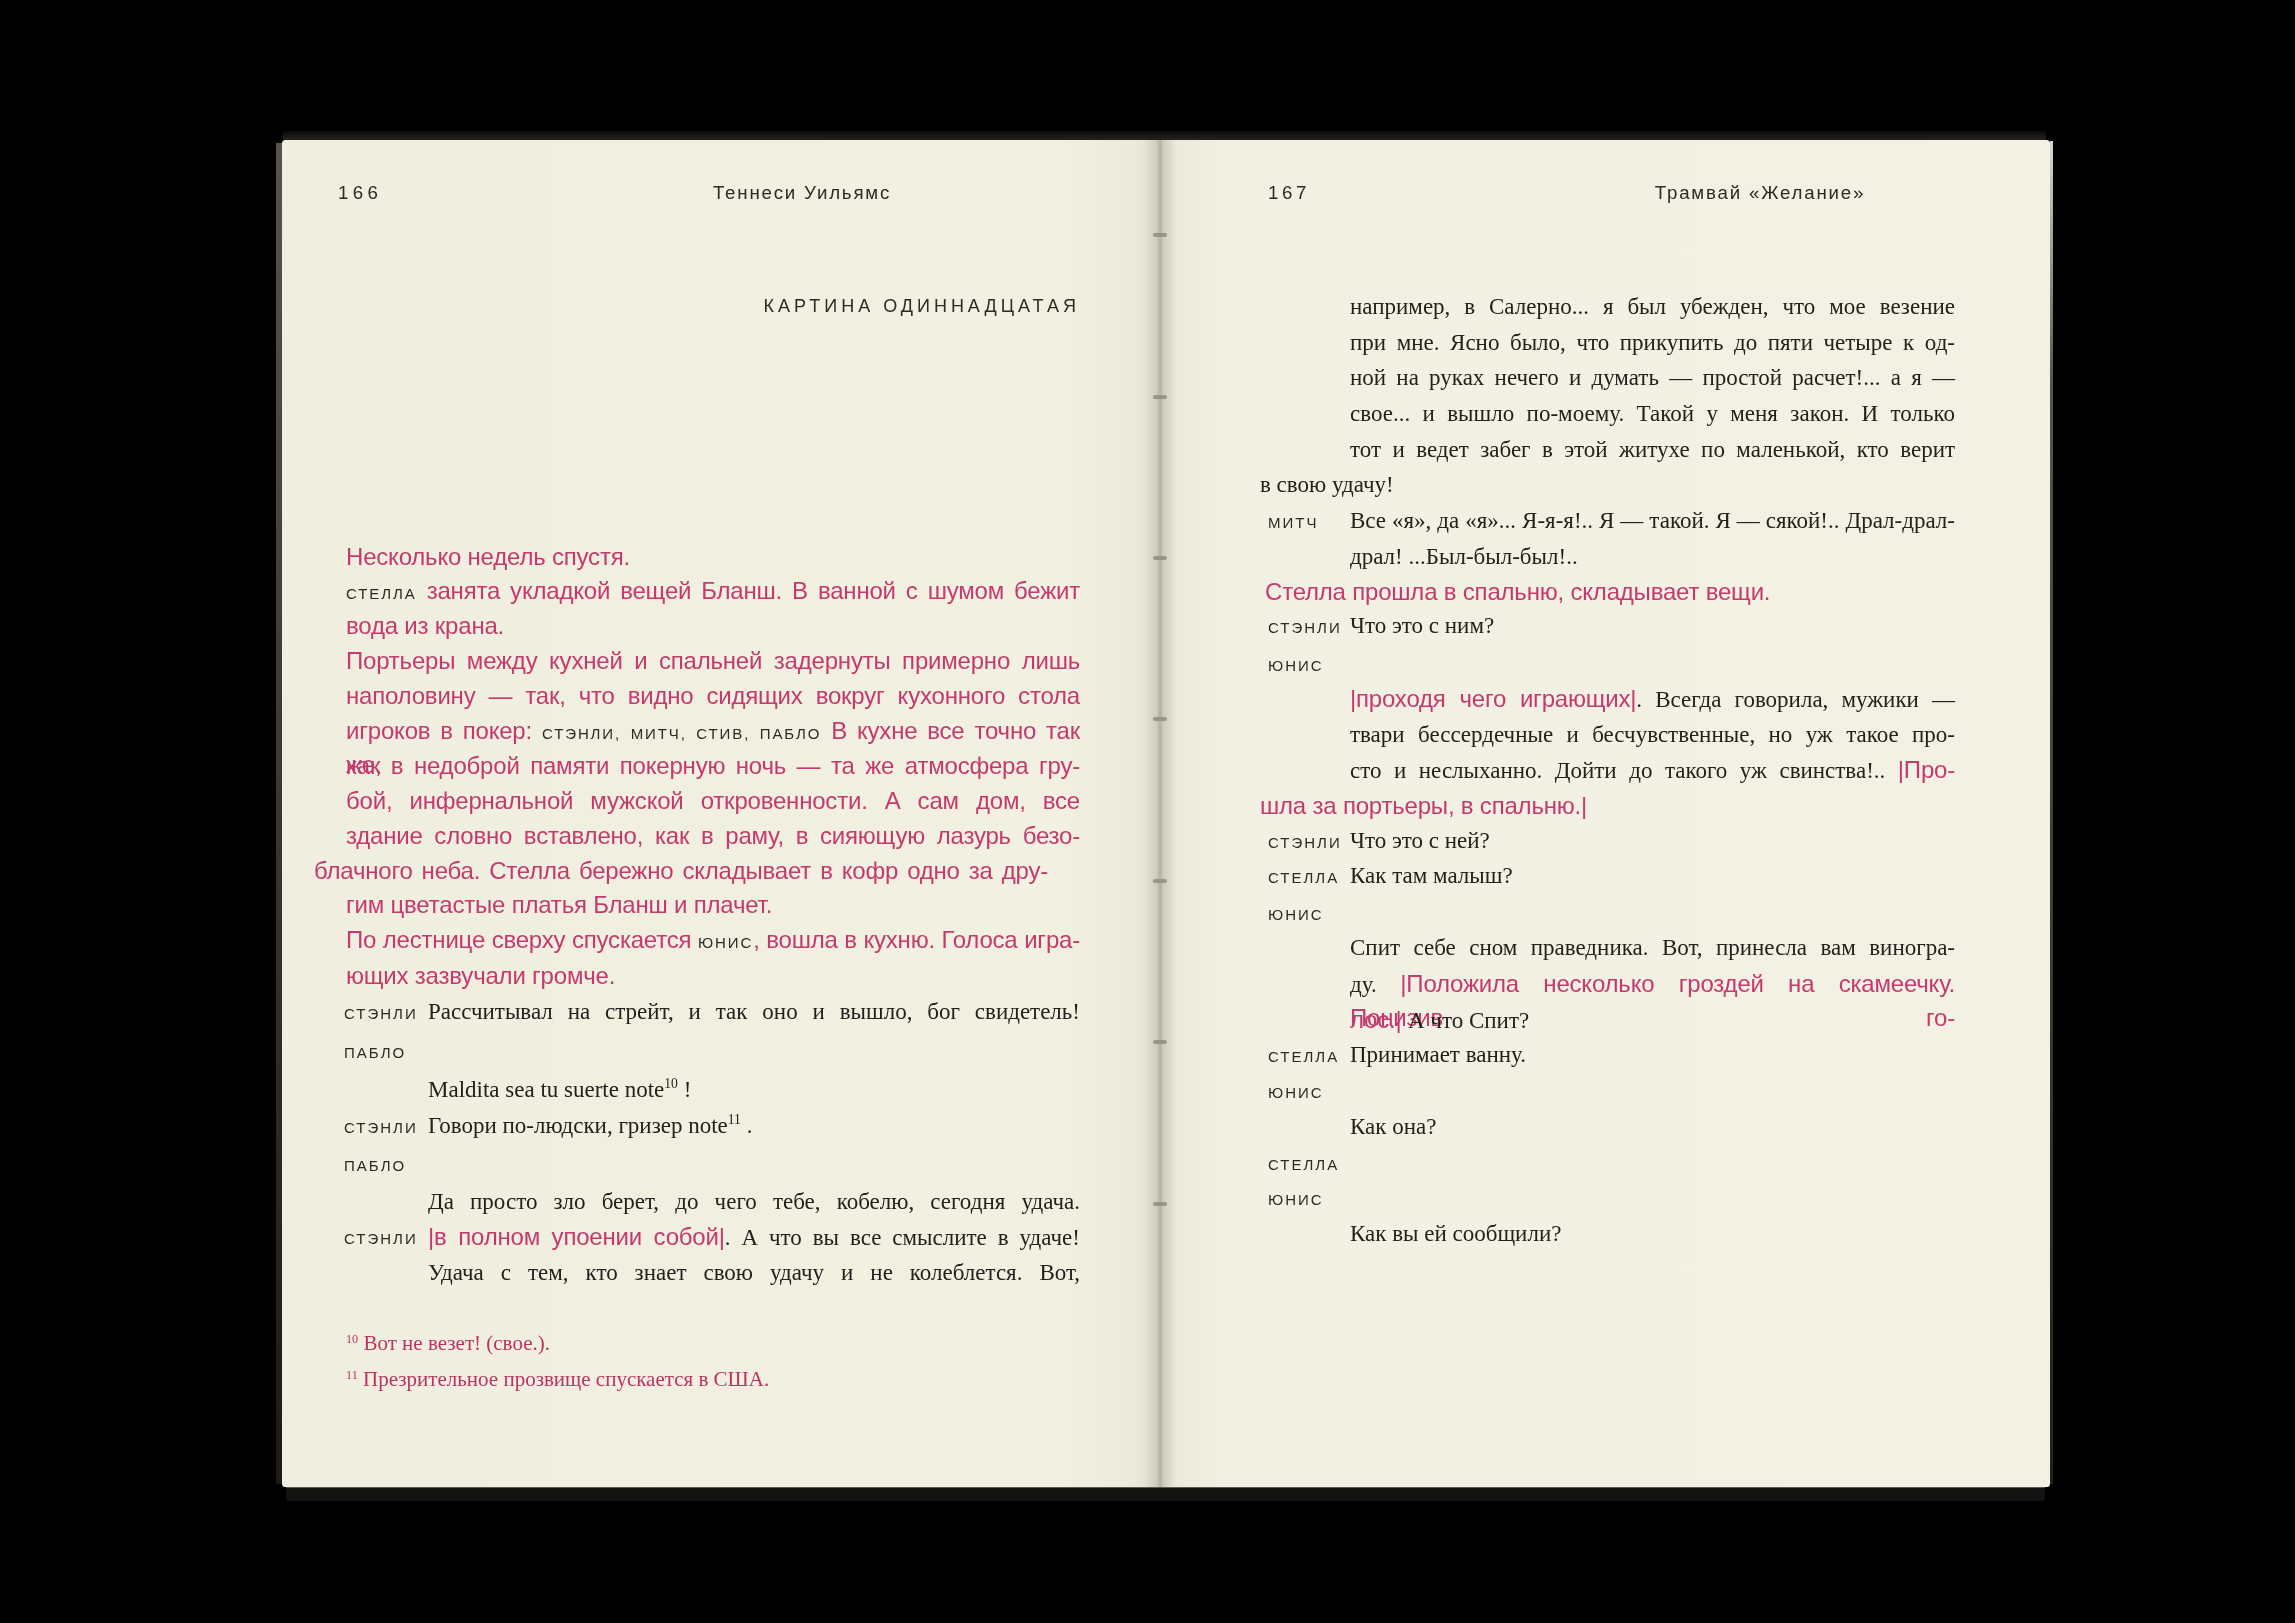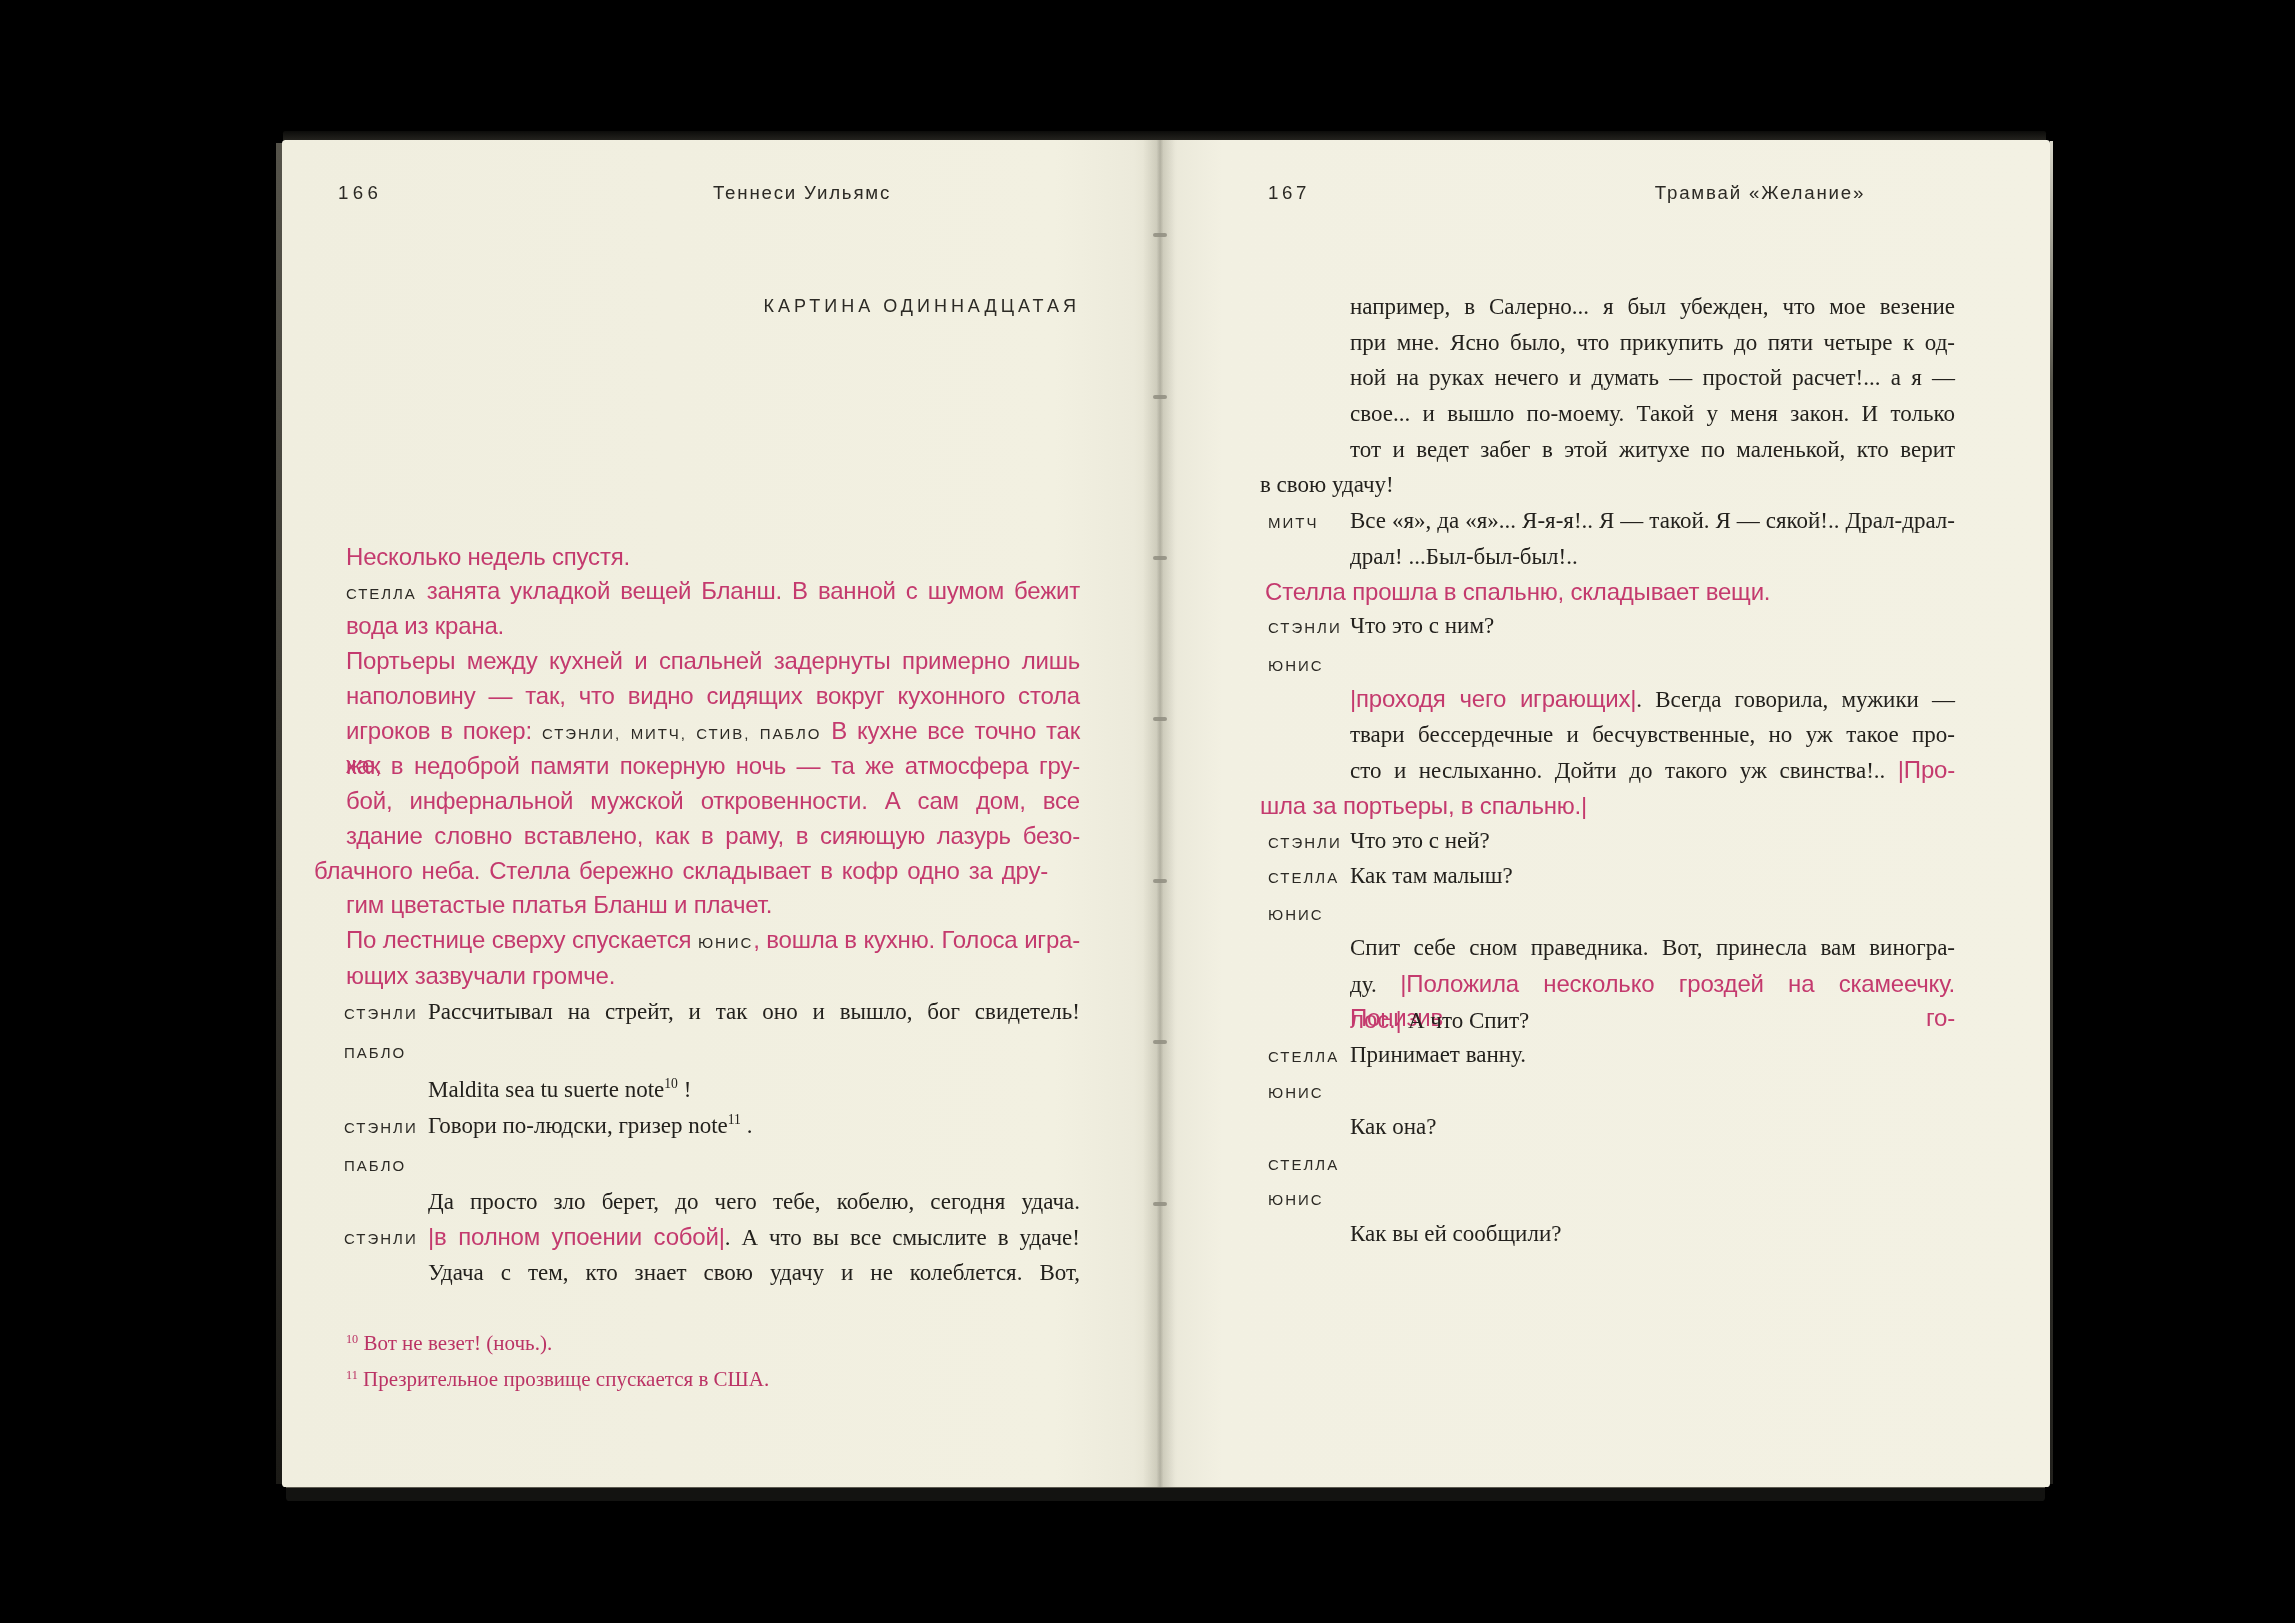--- a/index.html
+++ b/index.html
@@ -117,21 +117,21 @@
         </div>
         <div class="row" style="top: 1082px;">
           <span class="speaker" style="left: 62px;">стэнли</span>
           <div class="txt j" style="margin-left: 146px; width: 652px;"><span class="seg-p">|в полном упоении собой|</span><span class="seg-i">. А что вы все смыслите в удаче!</span></div>
         </div>
         <div class="row" style="top: 1118px;">
           <div class="txt j" style="margin-left: 146px; width: 652px;"><span class="seg-i">Удача с тем, кто знает свою удачу и не колеблется. Вот,</span></div>
         </div>
       </div>
     <div>
-        <div class="fn-row" style="top: 1190px; left: 64px;"><span class="fn-sup">10</span><span> Вот не везет! (ночь.).</span></div>
+        <div class="fn-row" style="top: 1190px; left: 64px;"><span class="fn-sup">10</span><span> Вот не везет! (свое.).</span></div>
         <div class="fn-row" style="top: 1226px; left: 64px;"><span class="fn-sup">11</span><span> Презрительное прозвище спускается в США.</span></div>
       </div>
   </div>
 
   <div class="page page-right">
     <div class="pnum" style="left:108px;top:42px;letter-spacing:3.6px">167</div>
     <div class="rhead" style="left:600px;top:42px">Трамвай «Желание»</div>
     <div>
         <div class="row" style="top: 152px;">
           <div class="txt j" style="margin-left: 190px; width: 605px;"><span class="seg-i">например, в Салерно... я был убежден, что мое везение</span></div>

